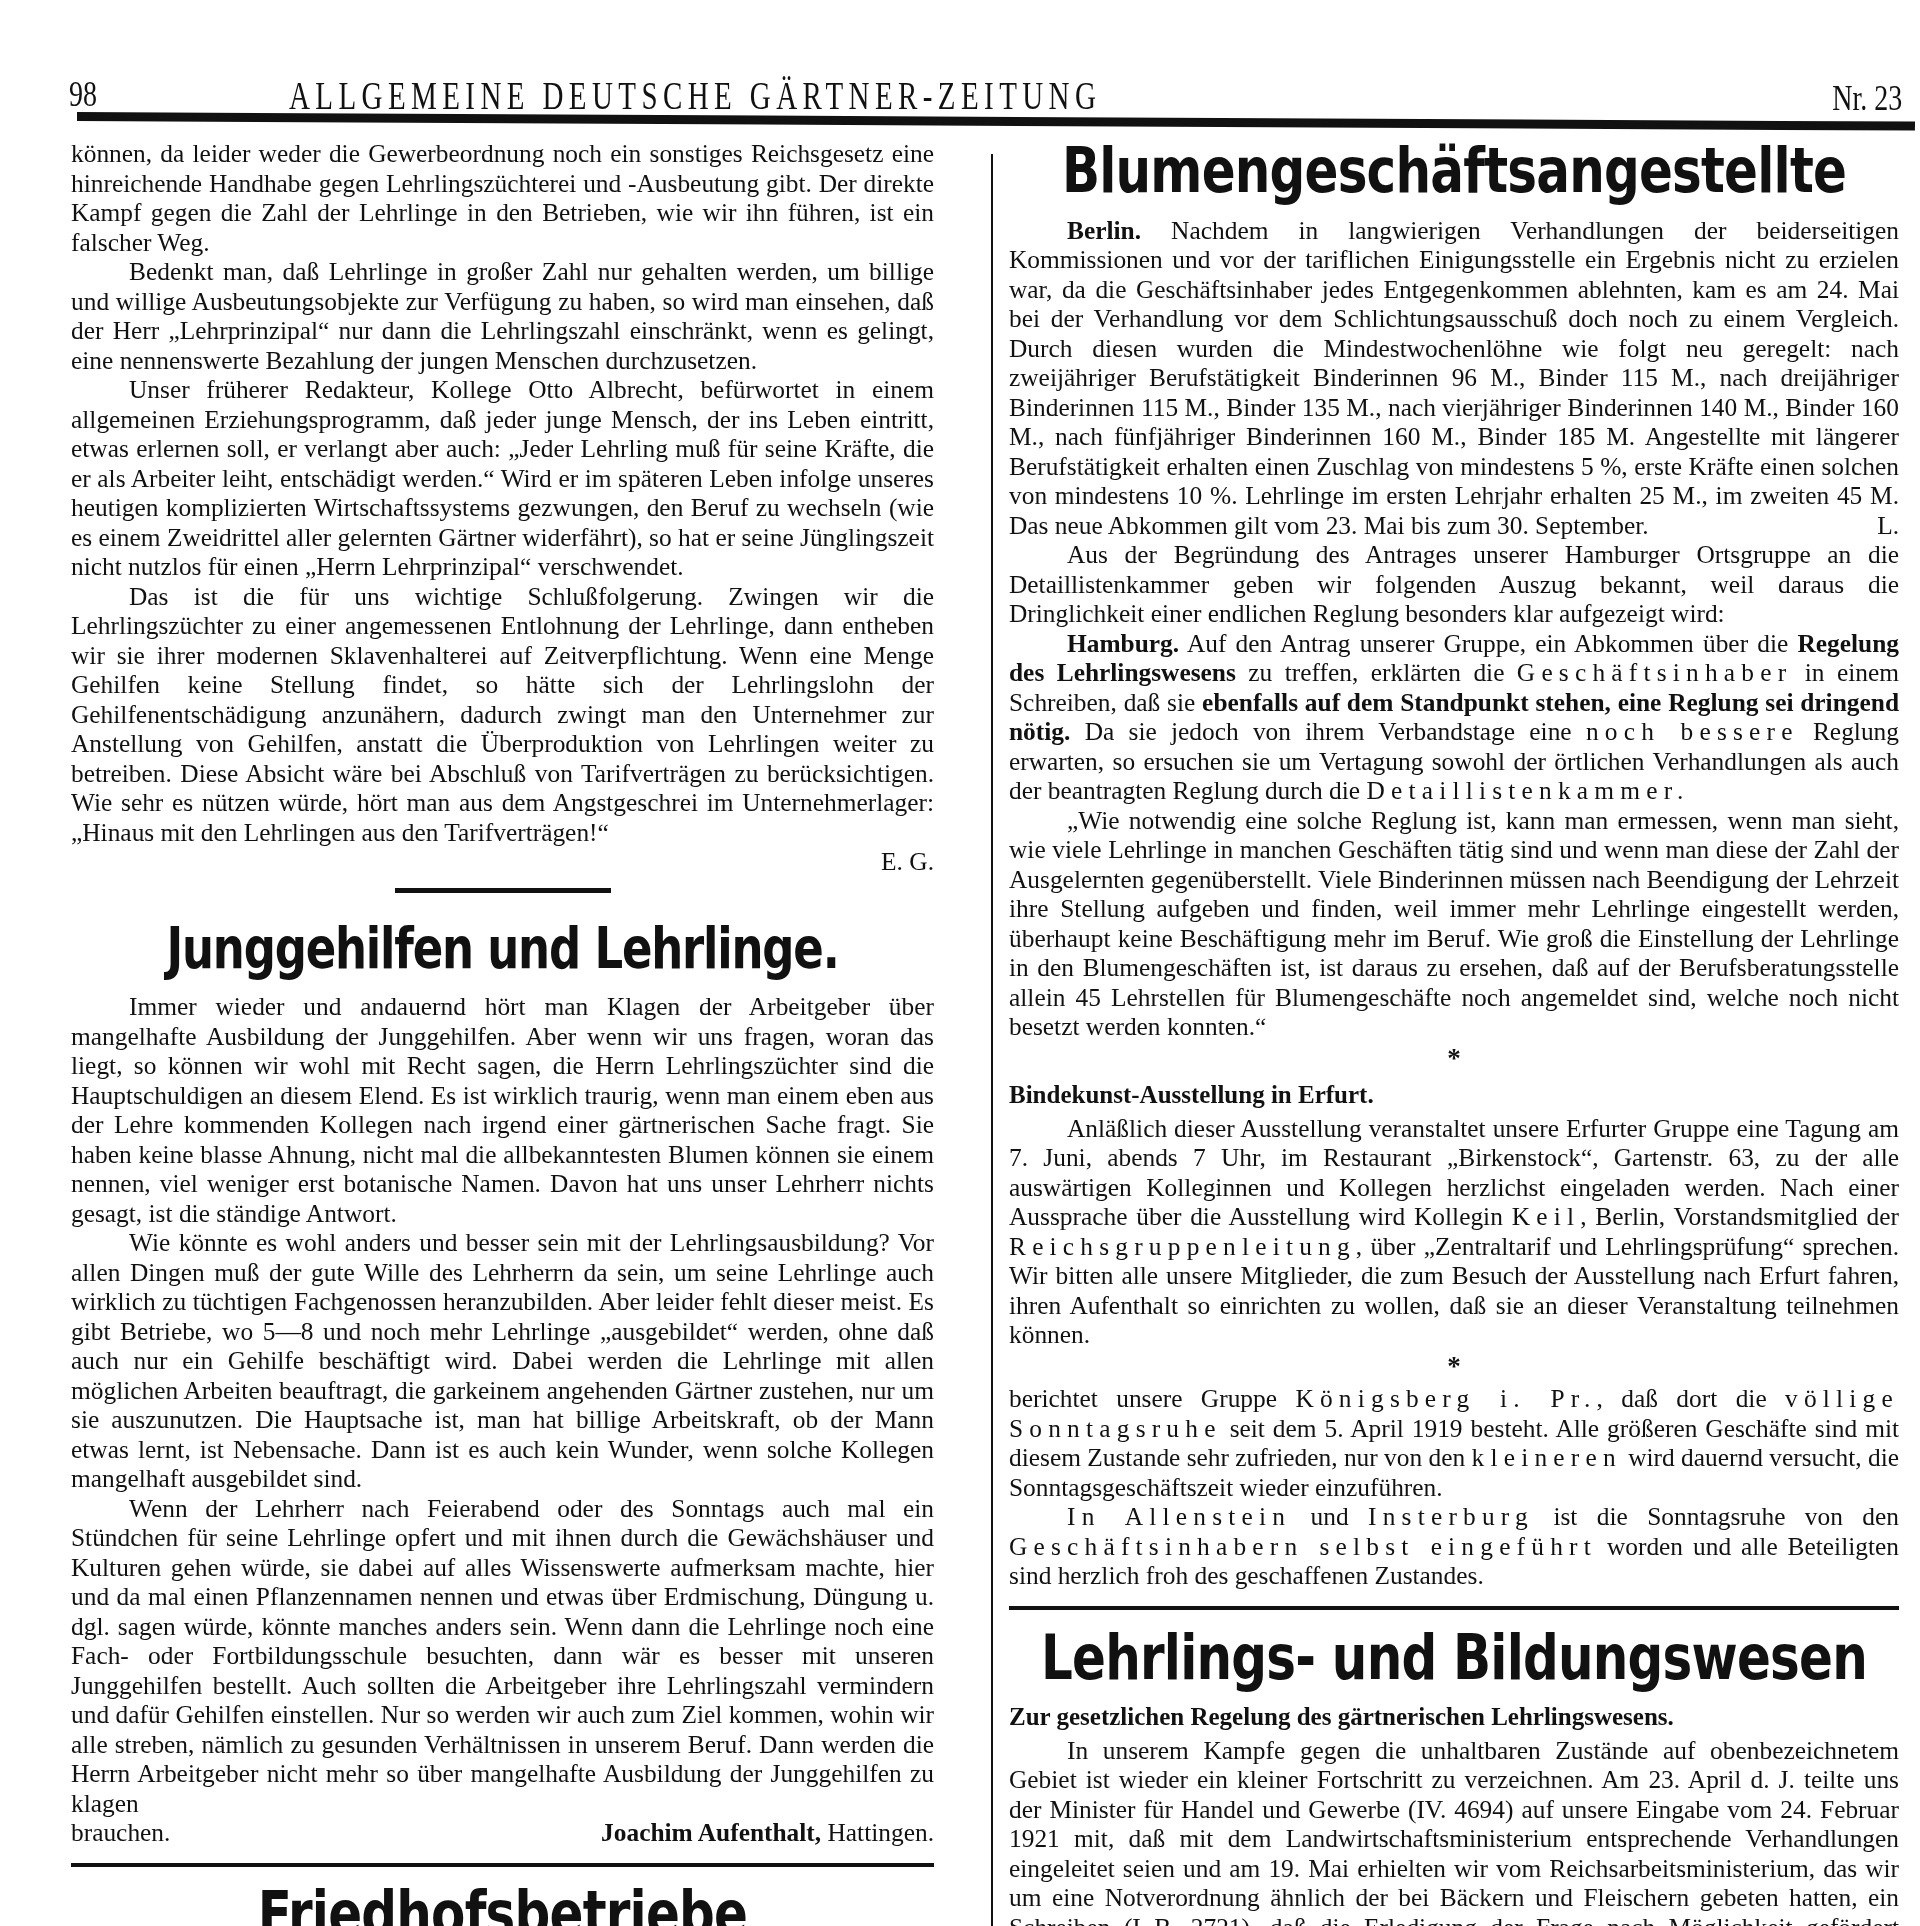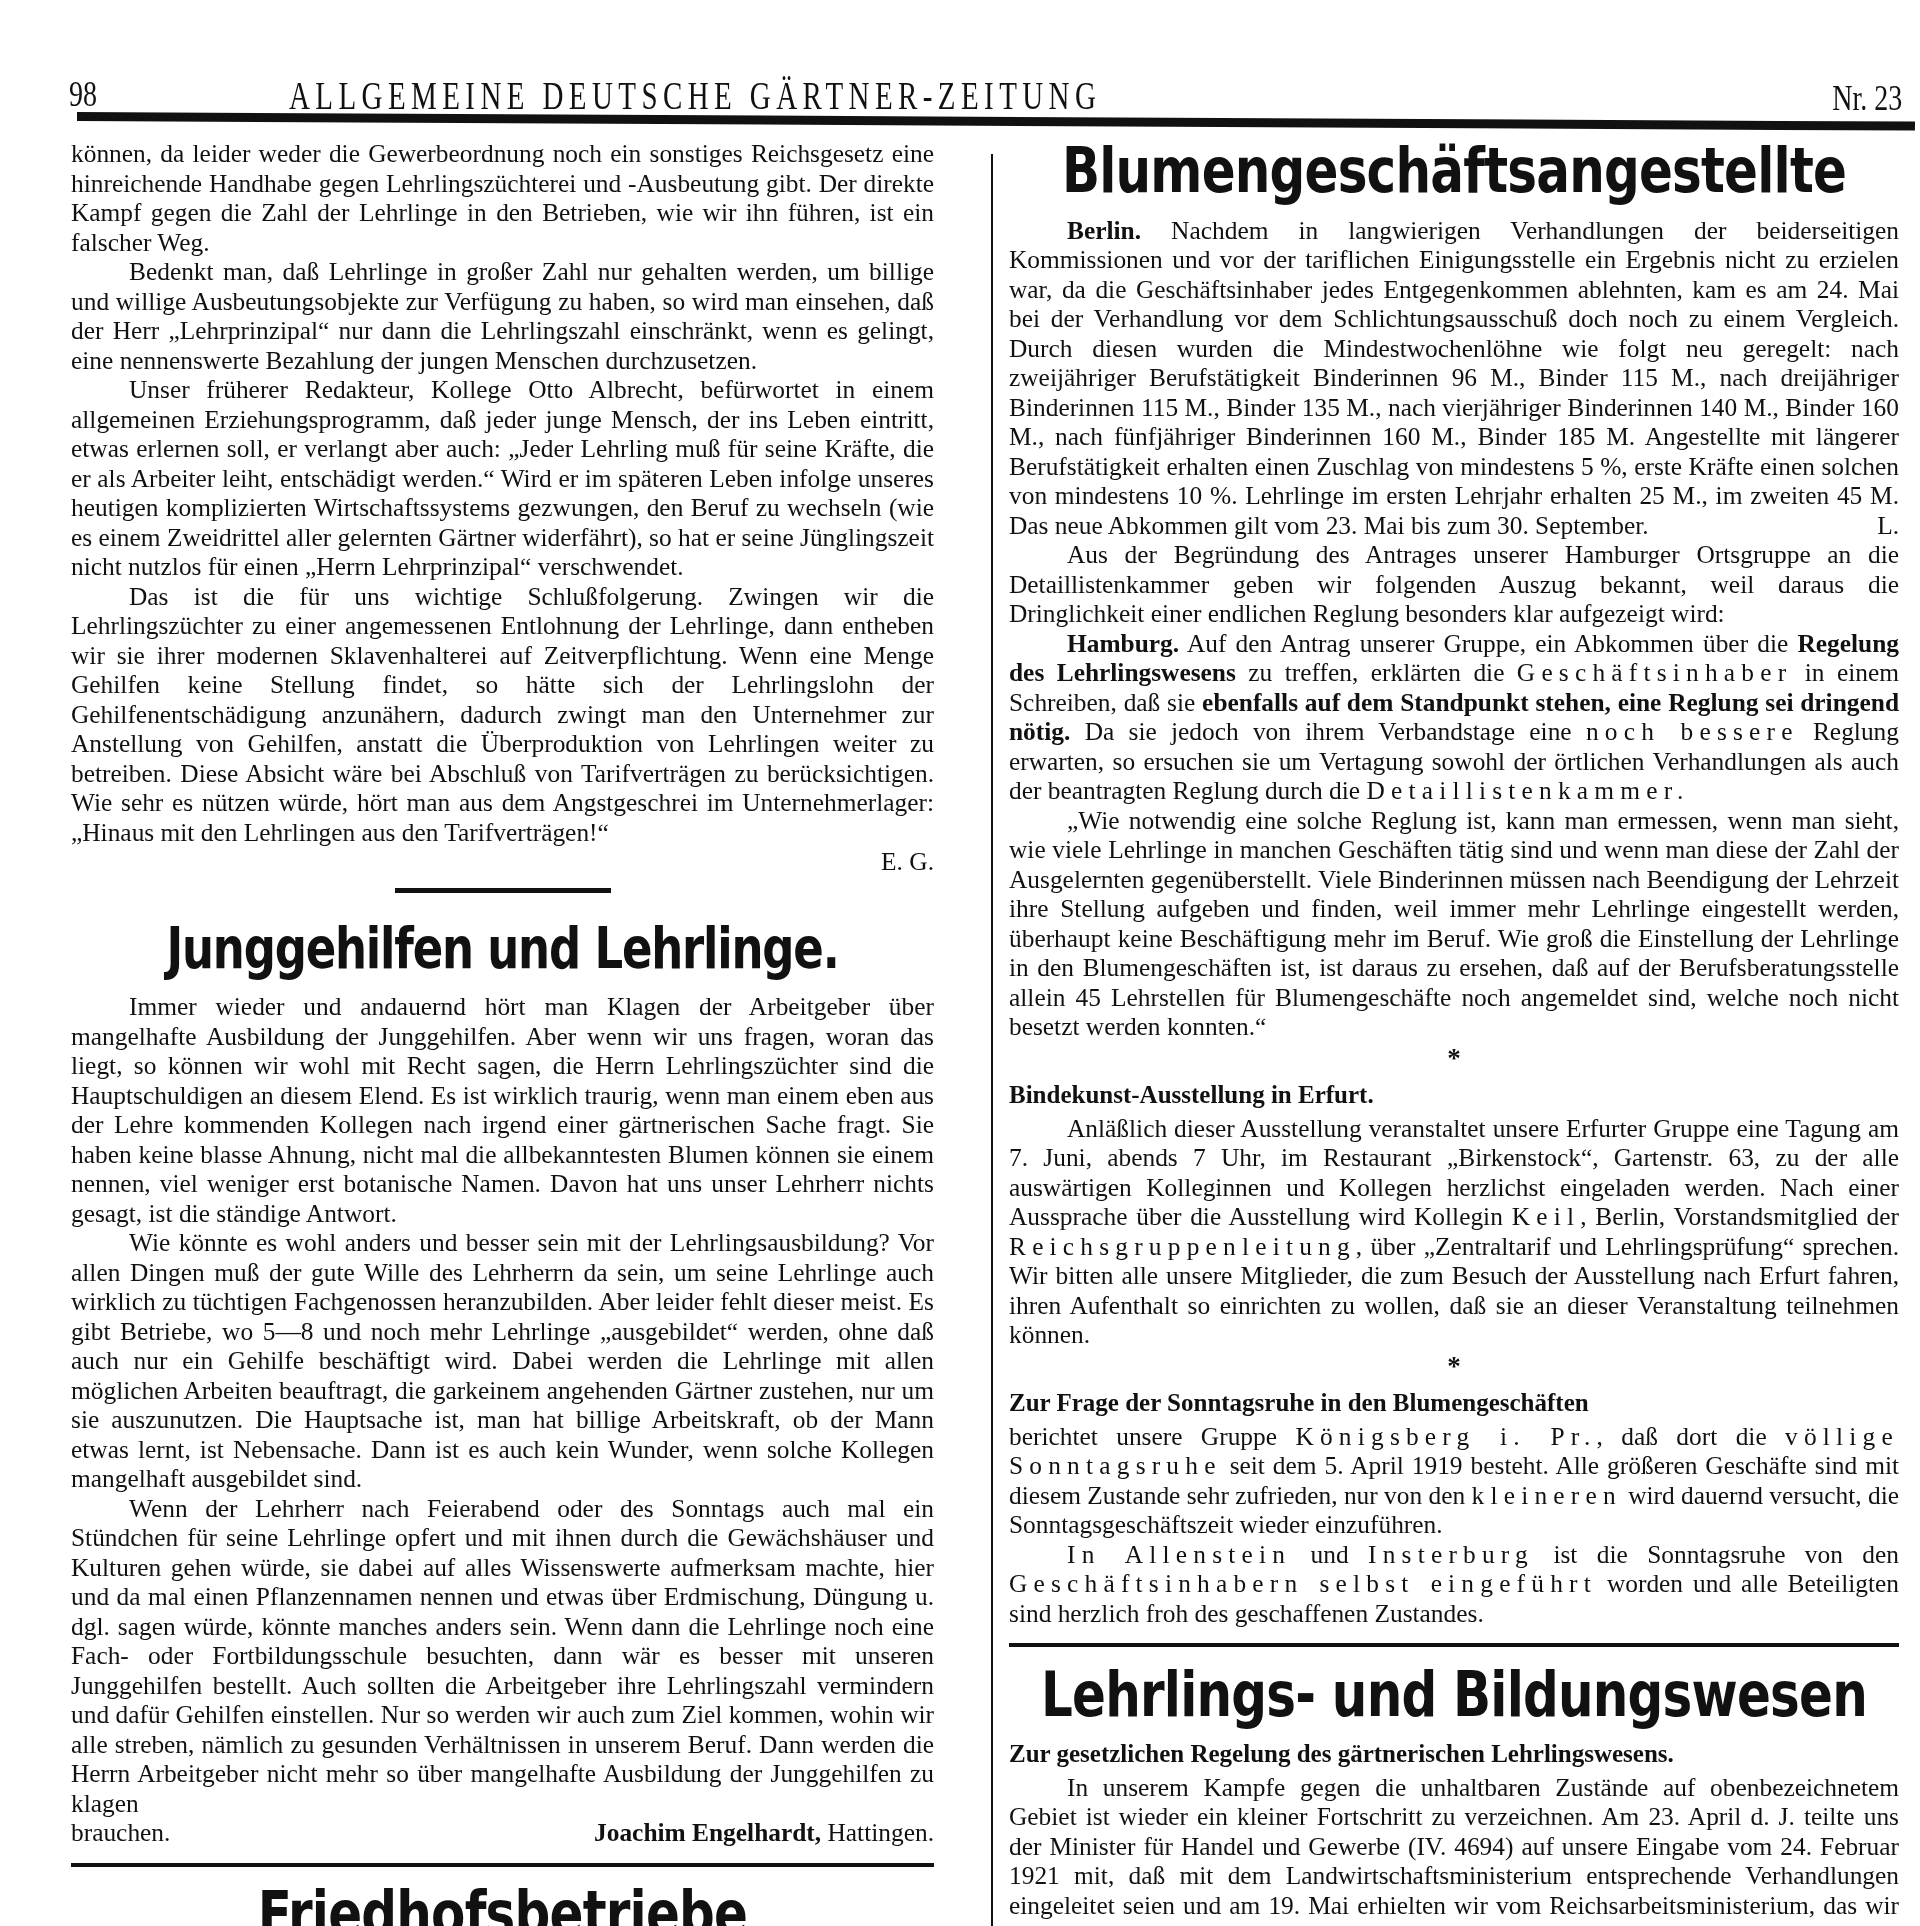--- a/index.html
+++ b/index.html
@@ -68,21 +68,21 @@
   <div class="rule-short"></div>
 
   <div>
     <div class="sec-head">Junggehilfen und Lehrlinge.</div>
     <p class="ind">Immer wieder und andauernd hört man Klagen der Arbeitgeber über mangelhafte Ausbildung der Junggehilfen. Aber wenn wir uns fragen, woran das liegt, so können wir wohl mit Recht sagen, die Herrn Lehrlingszüchter sind die Hauptschuldigen an diesem Elend. Es ist wirklich traurig, wenn man einem eben aus der Lehre kommenden Kollegen nach irgend einer gärtnerischen Sache fragt. Sie haben keine blasse Ahnung, nicht mal die allbekanntesten Blumen können sie einem nennen, viel weniger erst botanische Namen. Davon hat uns unser Lehrherr nichts gesagt, ist die ständige Antwort.</p>
     <p class="ind">Wie könnte es wohl anders und besser sein mit der Lehrlingsausbildung? Vor allen Dingen muß der gute Wille des Lehrherrn da sein, um seine Lehrlinge auch wirklich zu tüchtigen Fachgenossen heranzubilden. Aber leider fehlt dieser meist. Es gibt Betriebe, wo 5—8 und noch mehr Lehrlinge „ausgebildet“ werden, ohne daß auch nur ein Gehilfe beschäftigt wird. Dabei werden die Lehrlinge mit allen möglichen Arbeiten beauftragt, die garkeinem angehenden Gärtner zustehen, nur um sie auszunutzen. Die Hauptsache ist, man hat billige Arbeitskraft, ob der Mann etwas lernt, ist Nebensache. Dann ist es auch kein Wunder, wenn solche Kollegen mangelhaft ausgebildet sind.</p>
     <p class="ind">Wenn der Lehrherr nach Feierabend oder des Sonntags auch mal ein Stündchen für seine Lehrlinge opfert und mit ihnen durch die Gewächshäuser und Kulturen gehen würde, sie dabei auf alles Wissenswerte aufmerksam machte, hier und da mal einen Pflanzennamen nennen und etwas über Erdmischung, Düngung u. dgl. sagen würde, könnte manches anders sein. Wenn dann die Lehrlinge noch eine Fach- oder Fortbildungsschule besuchten, dann wär es besser mit unseren Junggehilfen bestellt. Auch sollten die Arbeitgeber ihre Lehrlingszahl vermindern und dafür Gehilfen einstellen. Nur so werden wir auch zum Ziel kommen, wohin wir alle streben, nämlich zu gesunden Verhältnissen in unserem Beruf. Dann werden die Herrn Arbeitgeber nicht mehr so über mangelhafte Ausbildung der Junggehilfen zu klagen</p>
     <div class="sig-inline">
       <span>brauchen.</span>
       <span>
-        <span class="b">Joachim Engelhardt,</span>
+        <span class="b">Joachim Aufenthalt,</span>
         <span>Hattingen.</span>
       </span>
     </div>
   </div>
   <div class="rule-full"></div>
 
   <div>
     <div class="sec-head heavy">Friedhofsbetriebe</div>
 
   </div>
@@ -121,21 +121,20 @@
     <p class="ind">
       <span>Anläßlich dieser Ausstellung veranstaltet unsere Erfurter Gruppe eine Tagung am 7. Juni, abends 7 Uhr, im Restaurant „Birkenstock“, Gartenstr. 63, zu der alle auswärtigen Kolleginnen und Kollegen herzlichst eingeladen werden. Nach einer Aussprache über die Ausstellung wird Kollegin</span>
       <span class="sp">Keil</span><span>, Berlin, Vorstandsmitglied der</span>
       <span class="sp">Reichsgruppenleitung</span><span>, über „Zentraltarif und Lehrlingsprüfung“ sprechen. Wir bitten alle unsere Mitglieder, die zum Besuch der Ausstellung nach Erfurt fahren, ihren Aufenthalt so einrichten zu wollen, daß sie an dieser Veranstaltung teilnehmen können.</span>
     </p>
   </div>
 
   <div class="star">*</div>
 
   <div>
-    <div class="sub-head">Zur Frage der Sonntagsruhe in den Blumengeschäften</div>
     <p>
       <span>berichtet unsere Gruppe</span>
       <span class="sp">Königsberg i. Pr.</span><span>, daß dort die</span>
       <span class="sp">völlige Sonntagsruhe</span>
       <span>seit dem 5. April 1919 besteht. Alle größeren Geschäfte sind mit diesem Zustande sehr zufrieden, nur von den</span>
       <span class="sp">kleineren</span>
       <span>wird dauernd versucht, die Sonntagsgeschäftszeit wieder einzuführen.</span>
     </p>
     <p class="ind">
       <span class="sp">In Allenstein</span>

